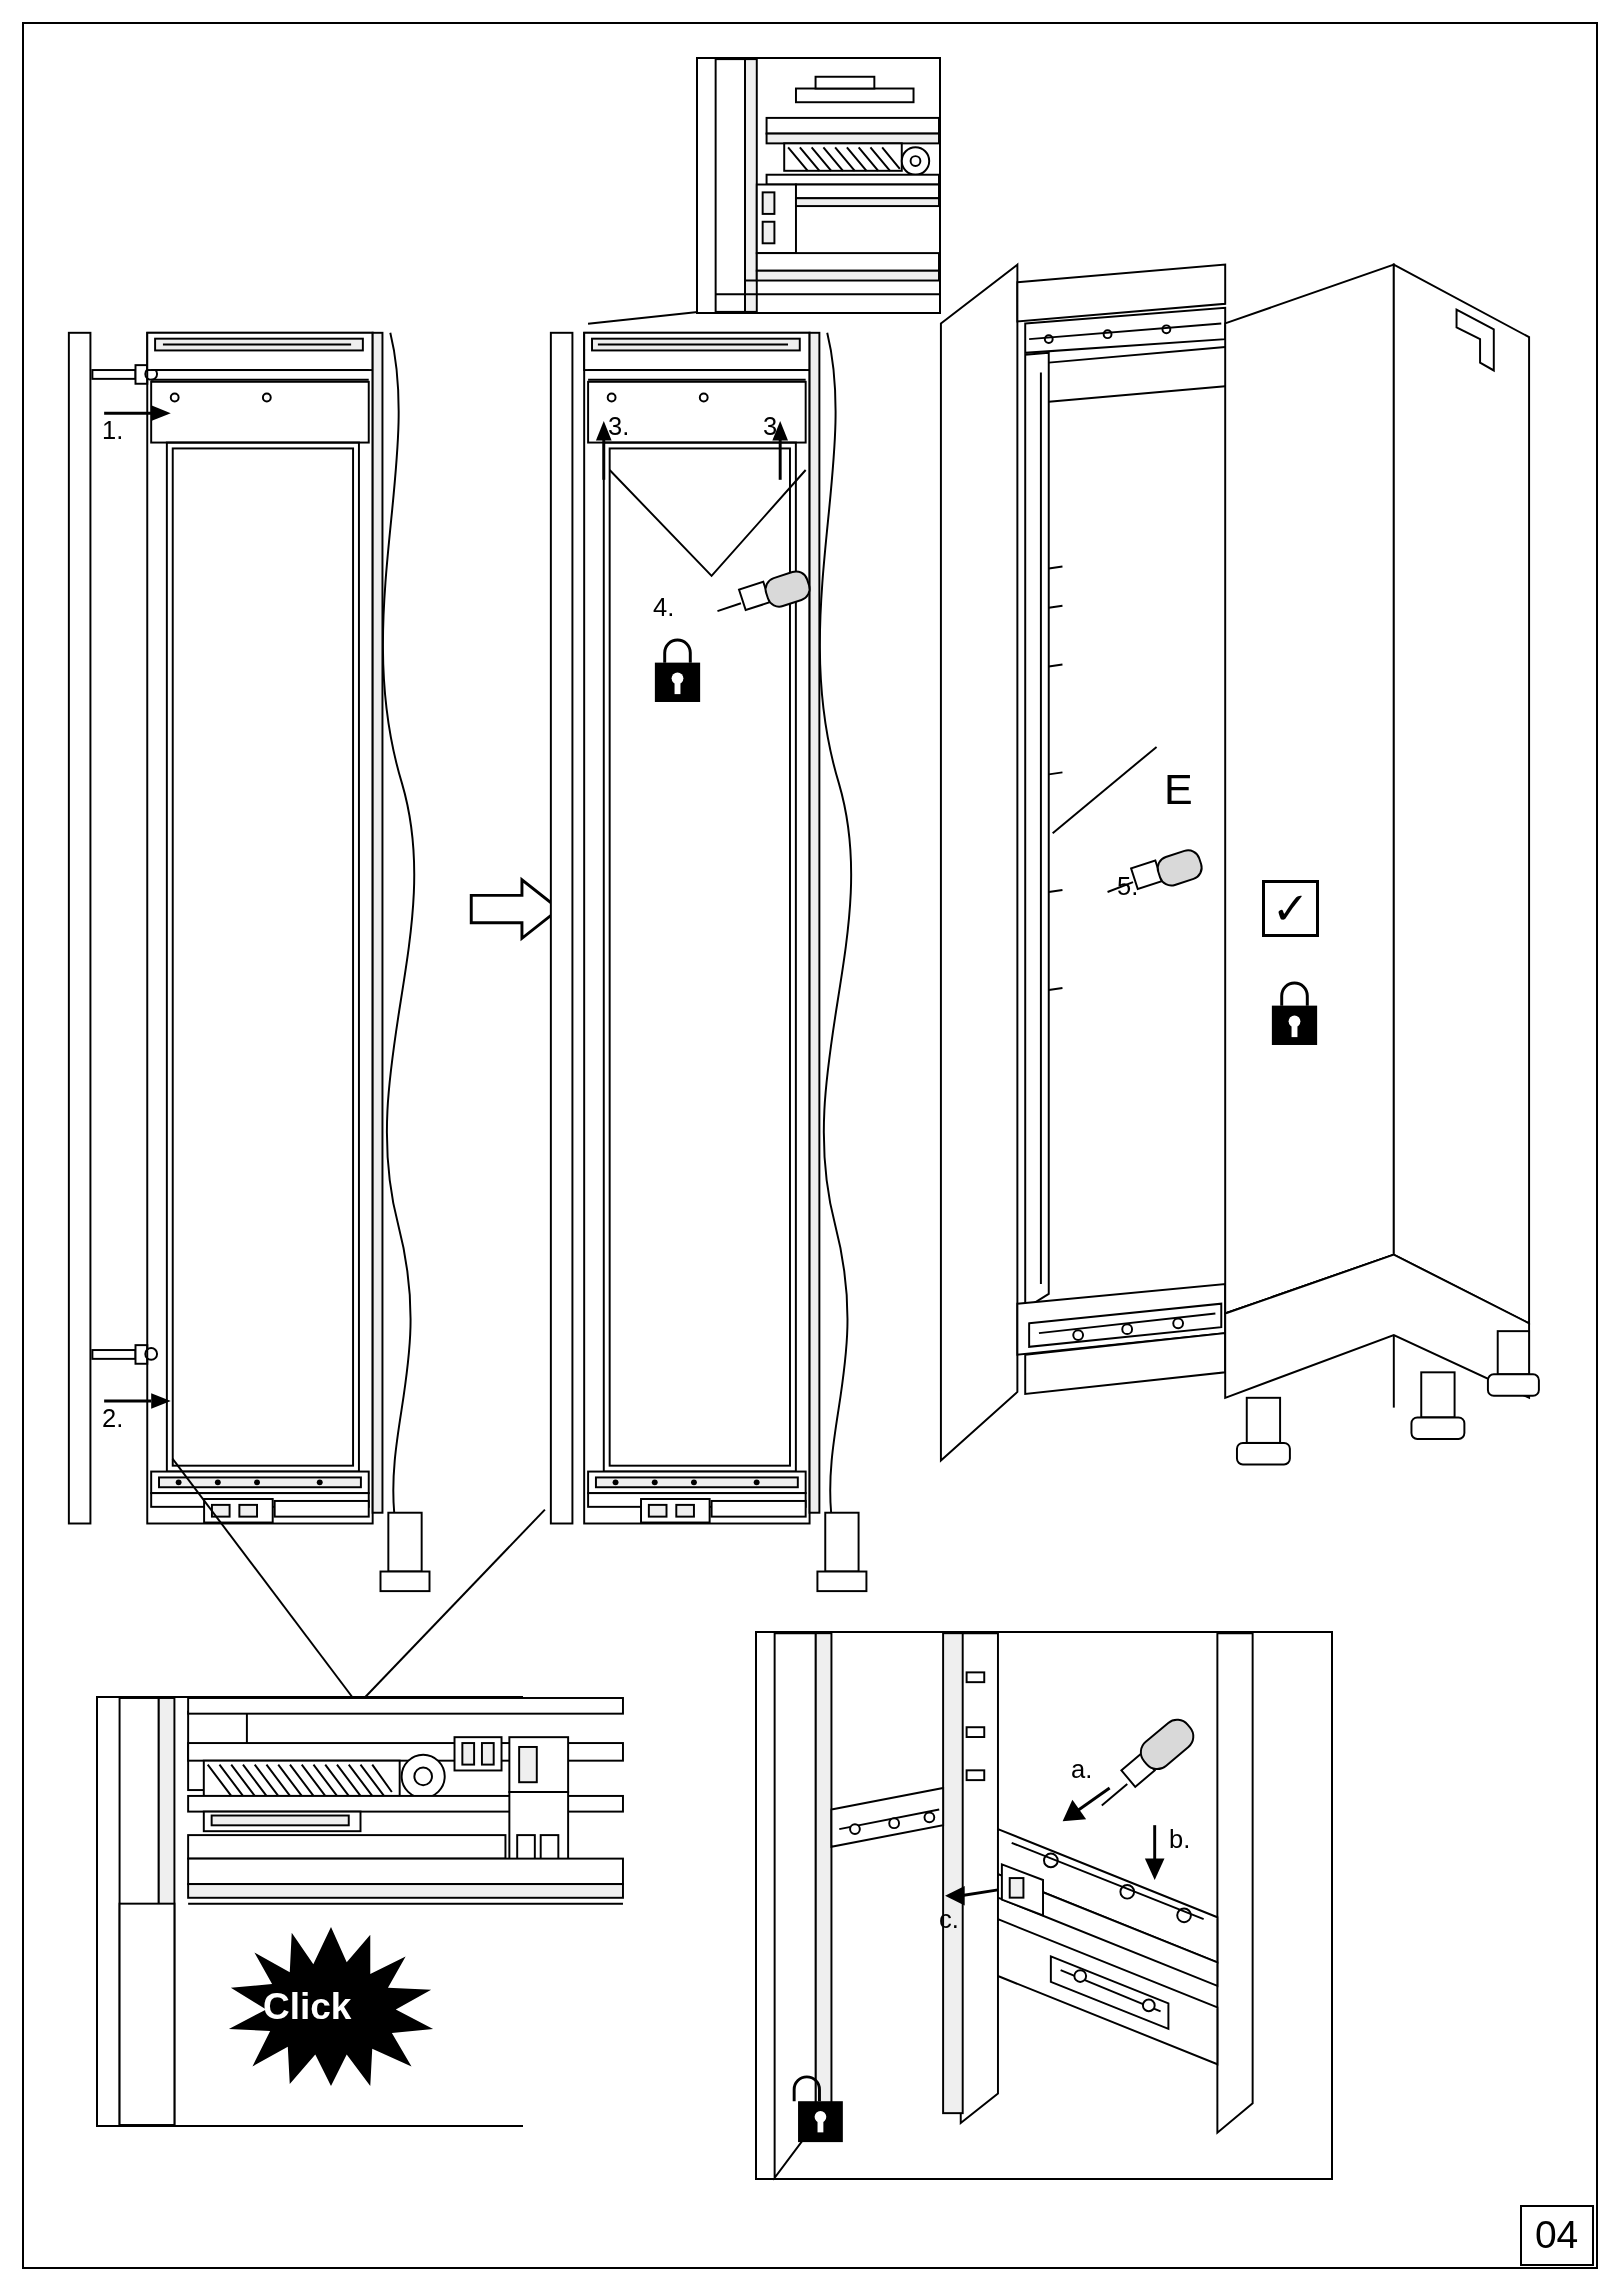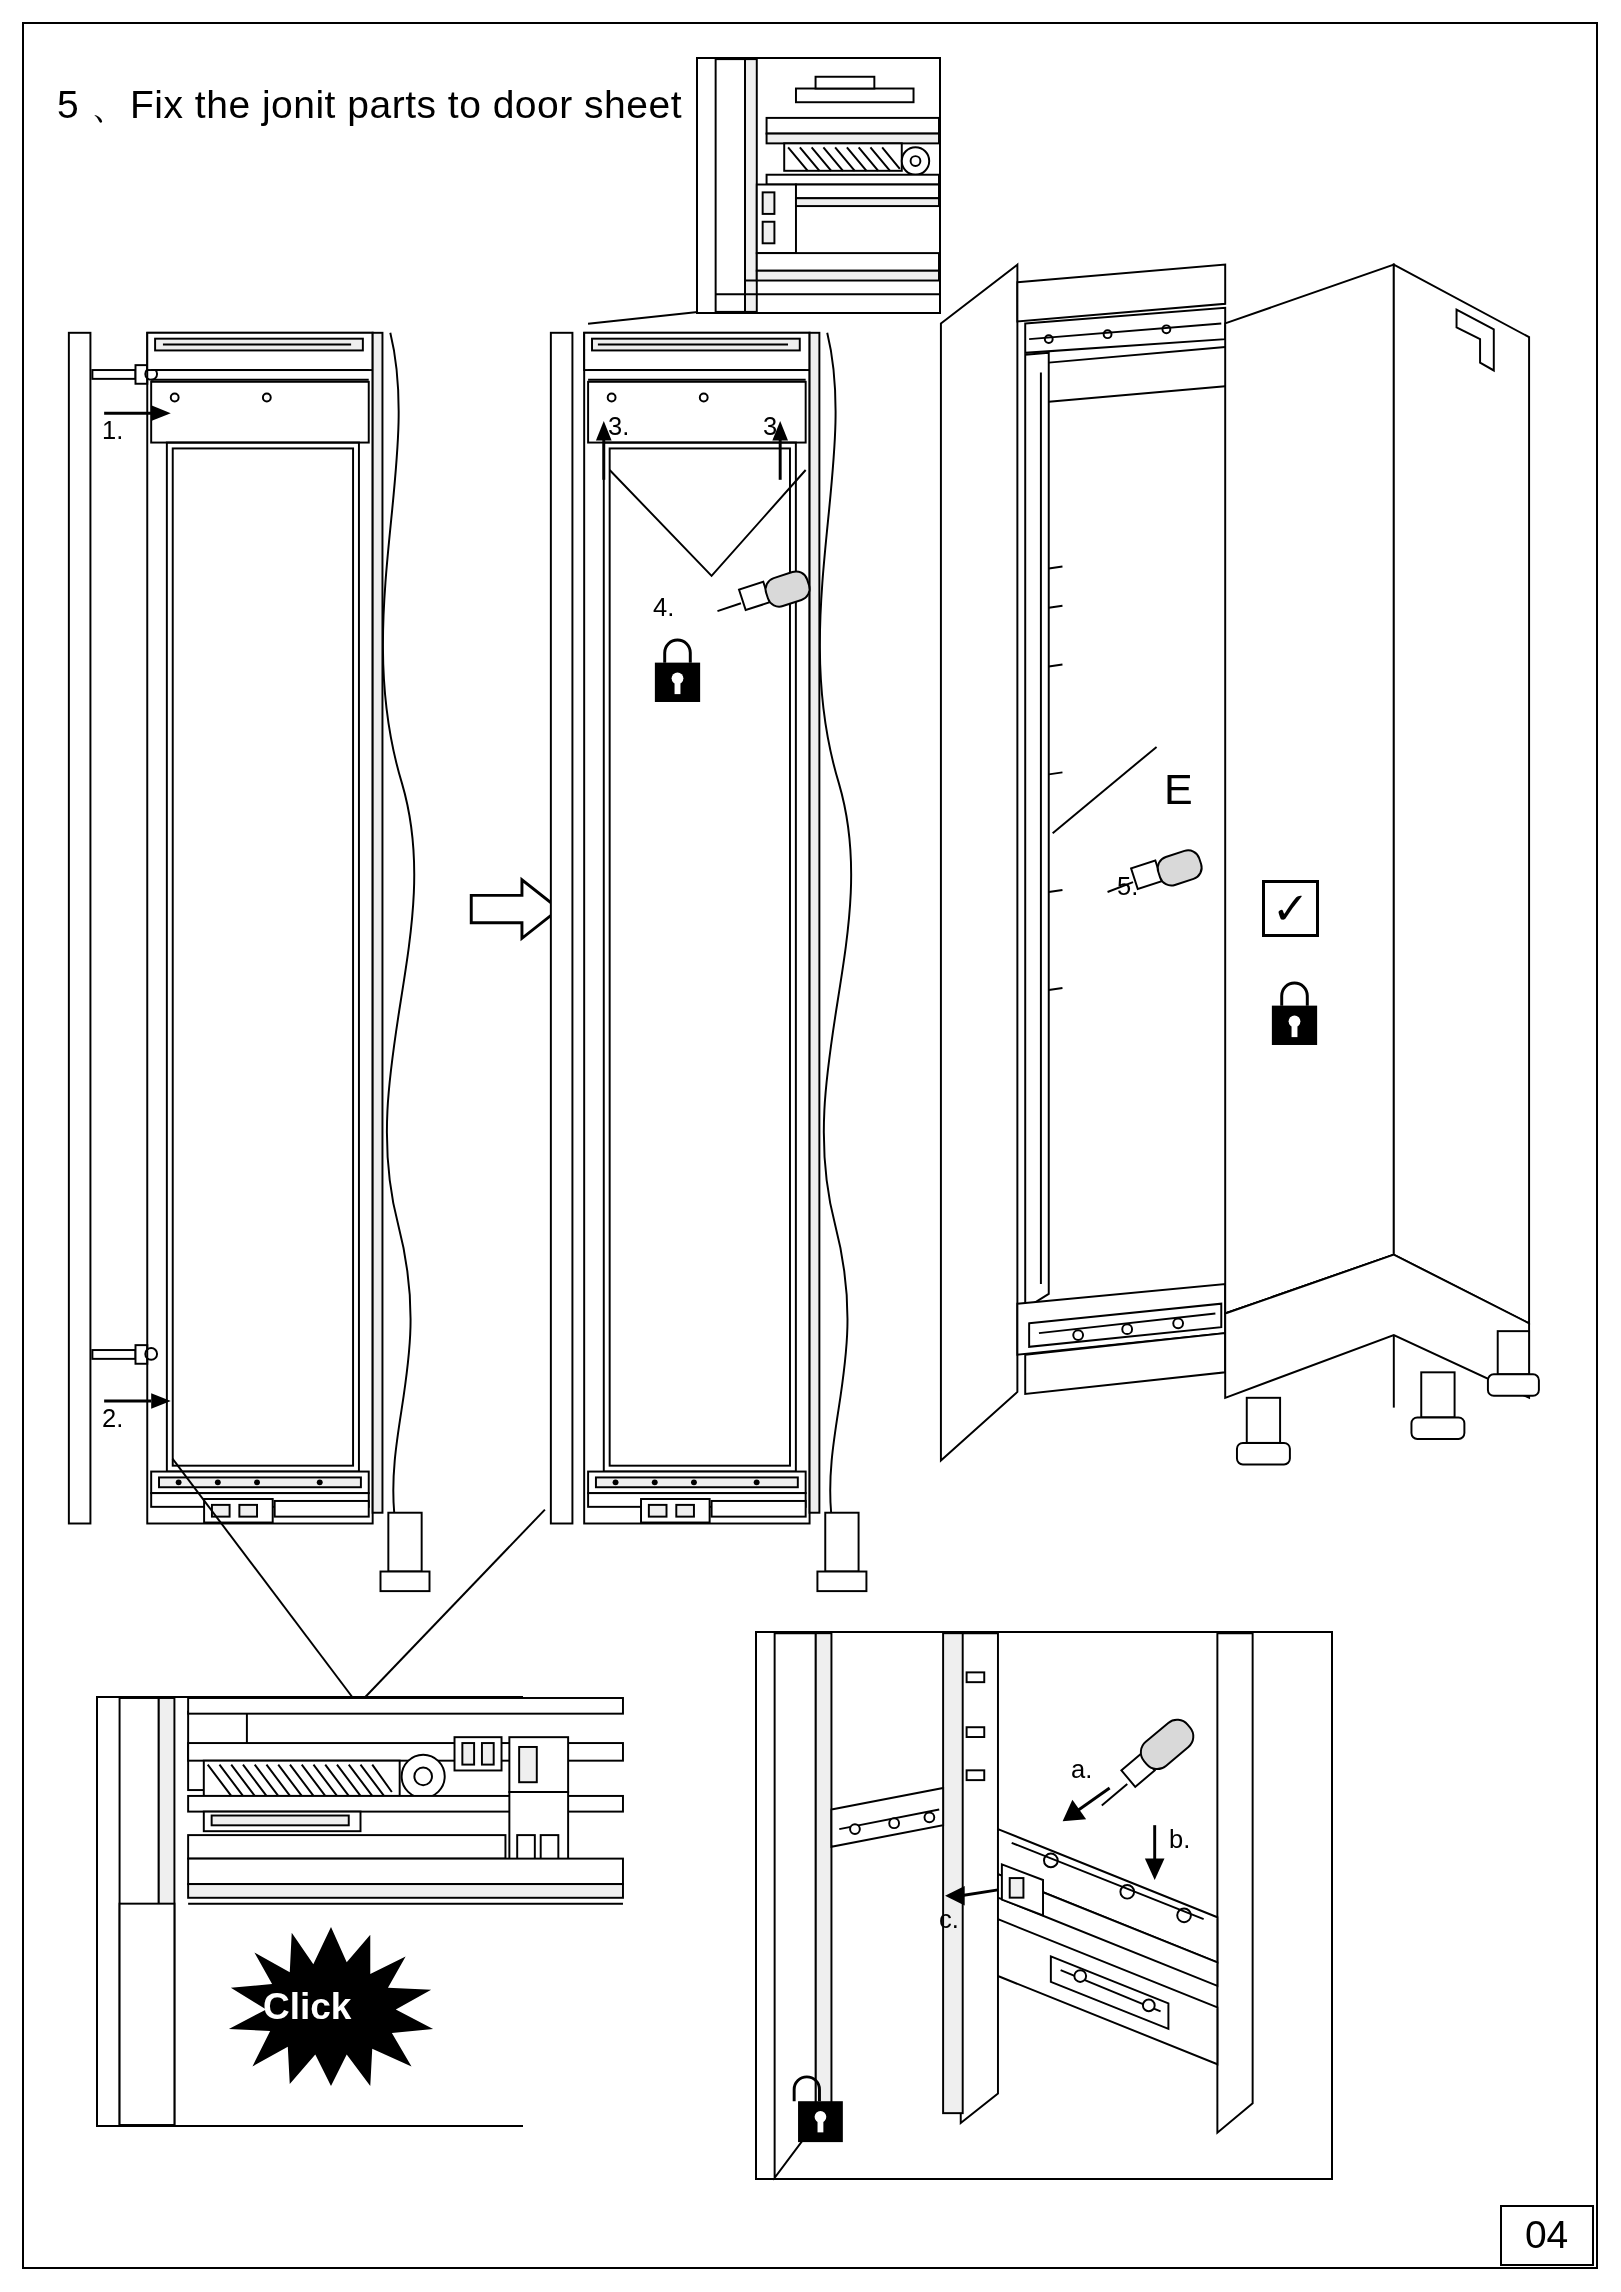--- a/index.html
+++ b/index.html
@@ -1,20 +1,20 @@
 <!DOCTYPE html>
 <html><head>
 <meta charset="utf-8">
 <style>
   html,body{margin:0;padding:0;background:#ffffff;}
   body{font-family:"Liberation Sans", sans-serif; color:#000;}
   #page{position:relative;width:1621px;height:2293px;background:#fff;overflow:hidden;}
   .border{position:absolute;left:21.6px;top:21.6px;width:1576px;height:2247px;border:2.9px solid #000;box-sizing:border-box;}
   .title{position:absolute;left:57px;top:78px;font-size:39px;letter-spacing:0.5px;white-space:nowrap;}
-  .pagebox{position:absolute;right:27.4px;bottom:27.4px;width:94px;height:61px;border:2.9px solid #000;display:flex;align-items:center;justify-content:center;font-size:39px;box-sizing:border-box;}
+  .pagebox{position:absolute;right:27.4px;bottom:27.4px;width:74px;height:61px;border:2.9px solid #000;display:flex;align-items:center;justify-content:center;font-size:39px;box-sizing:border-box;}
   .panel{position:absolute;border:2px solid #000;background:#fff;box-sizing:border-box;}
   .lbl{position:absolute;font-size:25.5px;}
   .lbl.big{font-size:43px;}
   svg{position:absolute;left:0;top:0;overflow:visible;}
   .lock{position:absolute;}
   .checkbox{position:absolute;border:3.9px solid #000;box-sizing:border-box;display:flex;align-items:center;justify-content:center;}
   .checkbox span{font-size:45px;line-height:1;}
   .clickword{position:absolute;font-size:37px;font-weight:bold;z-index:6;}
   
   .s1{fill:none;stroke:#000;stroke-width:2;}
@@ -24,23 +24,20 @@
   .lgray{fill:#efefef;stroke:#000;stroke-width:2;}
   .dk{fill:#000;}
 </style>
 </head>
 <body>
 
 <div id="page">
 
   <div class="border"></div>
 
-  <div class="title">
-    <span>5 、</span><span>Fix the jonit parts to door sheet</span>
-  </div>
 
   <div class="panel" style="left:696px;top:57px;width:245px;height:257px;">
     <svg width="241" height="253" viewBox="0 0 246 258">
       <rect x="18" y="0" width="30" height="258" class="sf"></rect>
       <rect x="48" y="0" width="12" height="258" class="lgray"></rect>
       <rect x="70" y="60" width="176" height="16" class="sf"></rect>
       <rect x="70" y="76" width="176" height="10" class="lgray"></rect>
       <rect x="88" y="86" width="120" height="28" class="sf"></rect>
       <g class="s1">
         <path d="M92 90 L112 114 M104 90 L124 114 M116 90 L136 114 M128 90 L148 114 M140 90 L160 114 M152 90 L172 114 M164 90 L184 114 M176 90 L196 114 M188 90 L206 112"></path>

